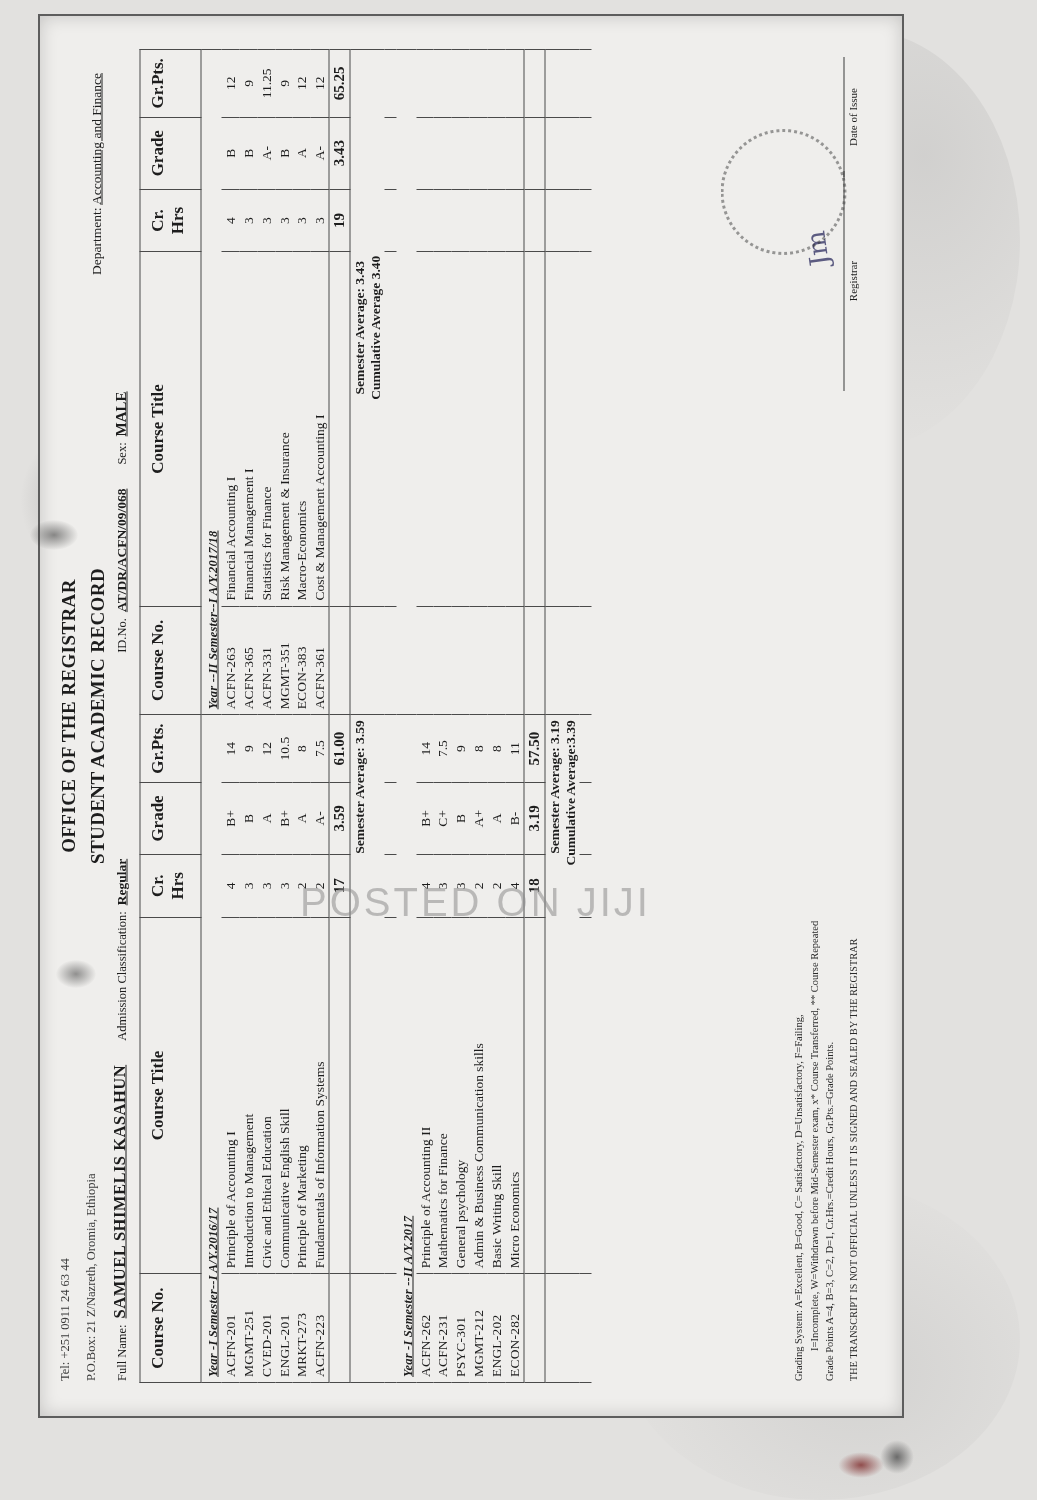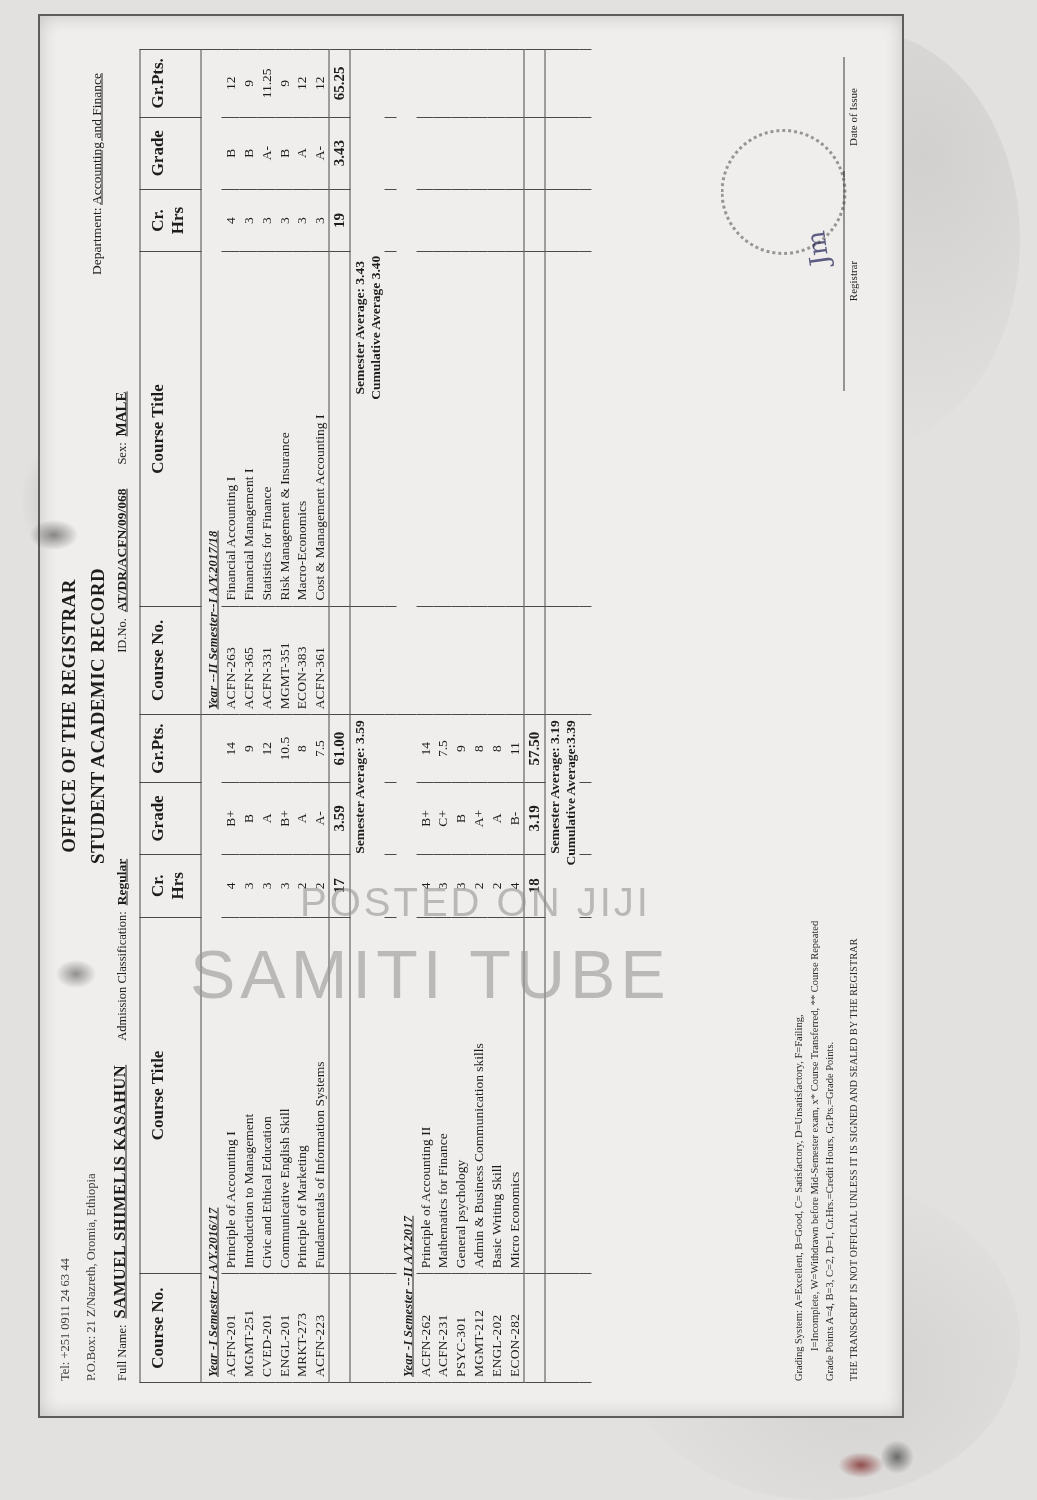--- a/index.html
+++ b/index.html
@@ -569,20 +569,19 @@
         </div>
         <div class="doi">
           <div class="line">Date of Issue</div>
         </div>
 
       </div>
     </div>
   </div>
 
   <div class="wm" id="wm1">POSTED ON JIJI</div>
-  <div class="wm" id="wm2">SAMITI TUBE</div>
 
   <div class="blotch" style="left:838px; top:1452px; width:46px; height:26px; background:radial-gradient(ellipse, rgba(120,30,30,0.75), rgba(120,30,30,0) 70%); border-radius:50%;"></div>
   <div class="blotch" style="left:880px; top:1440px; width:34px; height:34px; background:radial-gradient(ellipse, rgba(60,60,60,0.7), rgba(60,60,60,0) 70%); border-radius:50%;"></div>
   <div class="blotch" style="left:30px; top:520px; width:48px; height:30px; background:radial-gradient(ellipse, rgba(50,50,50,0.55), rgba(50,50,50,0) 72%); border-radius:50%;"></div>
   <div class="blotch" style="left:56px; top:960px; width:40px; height:28px; background:radial-gradient(ellipse, rgba(50,50,50,0.5), rgba(50,50,50,0) 72%); border-radius:50%;"></div>
 
 </div>
 
 </body></html>

